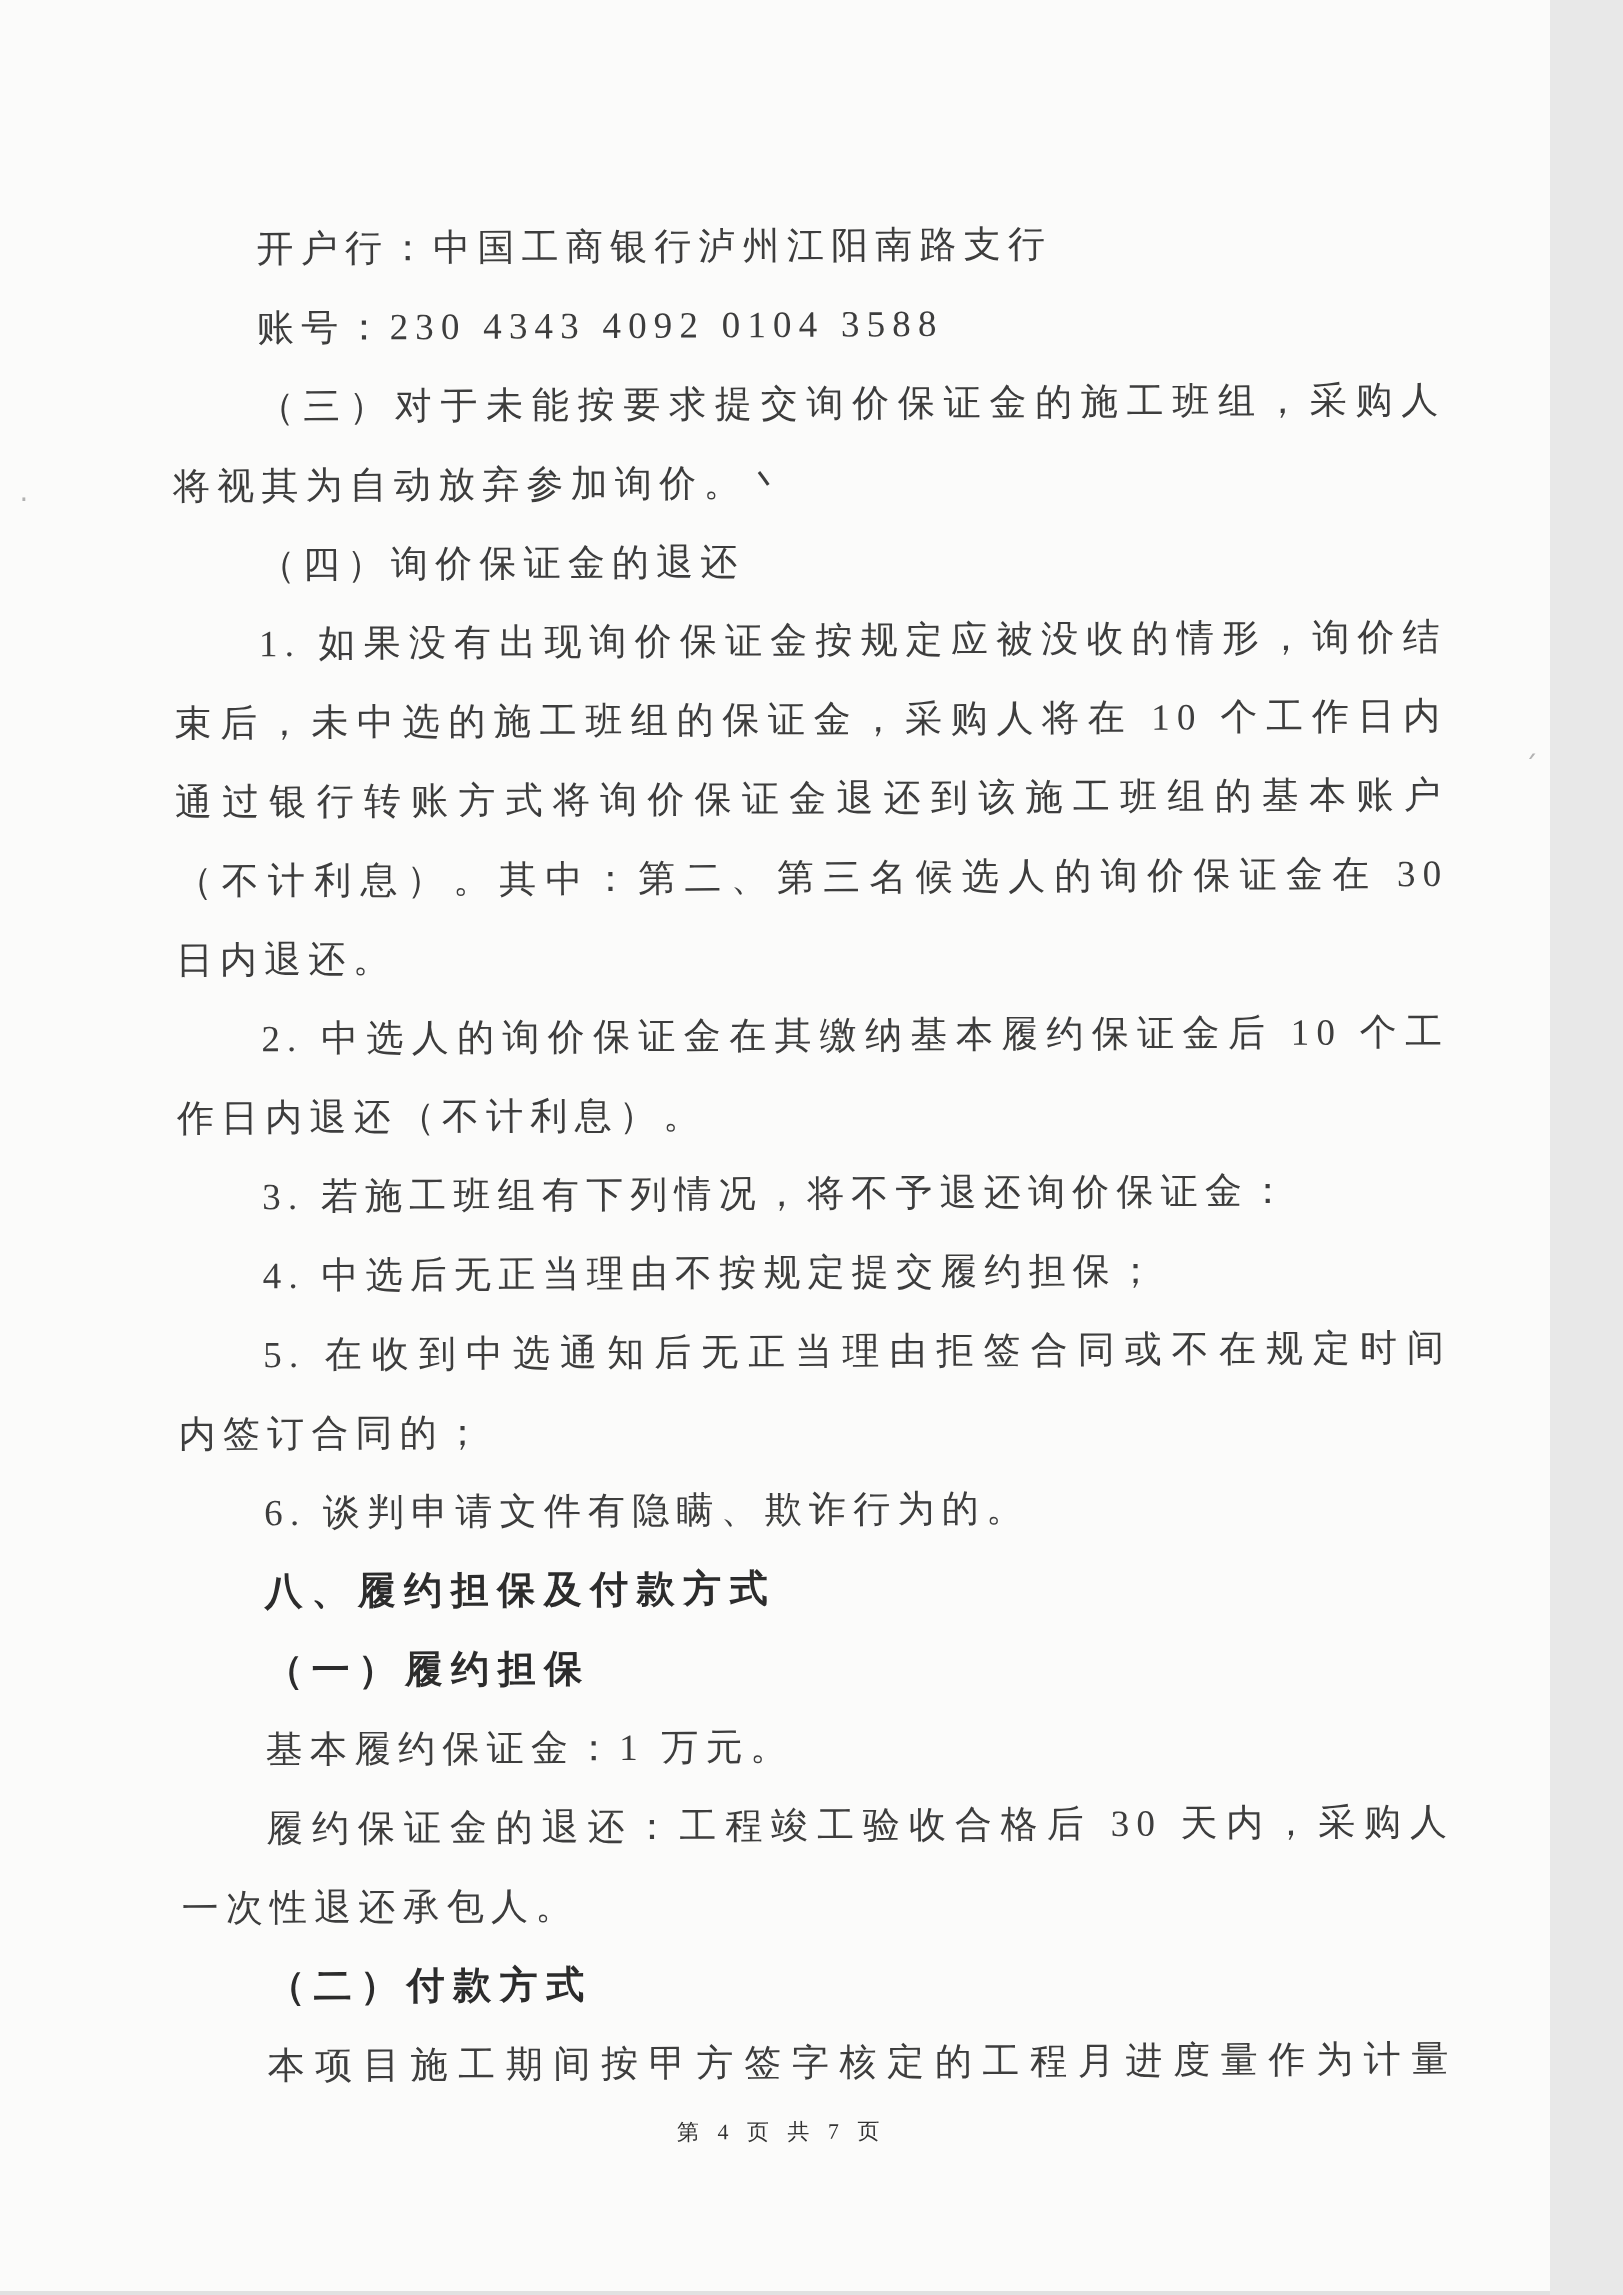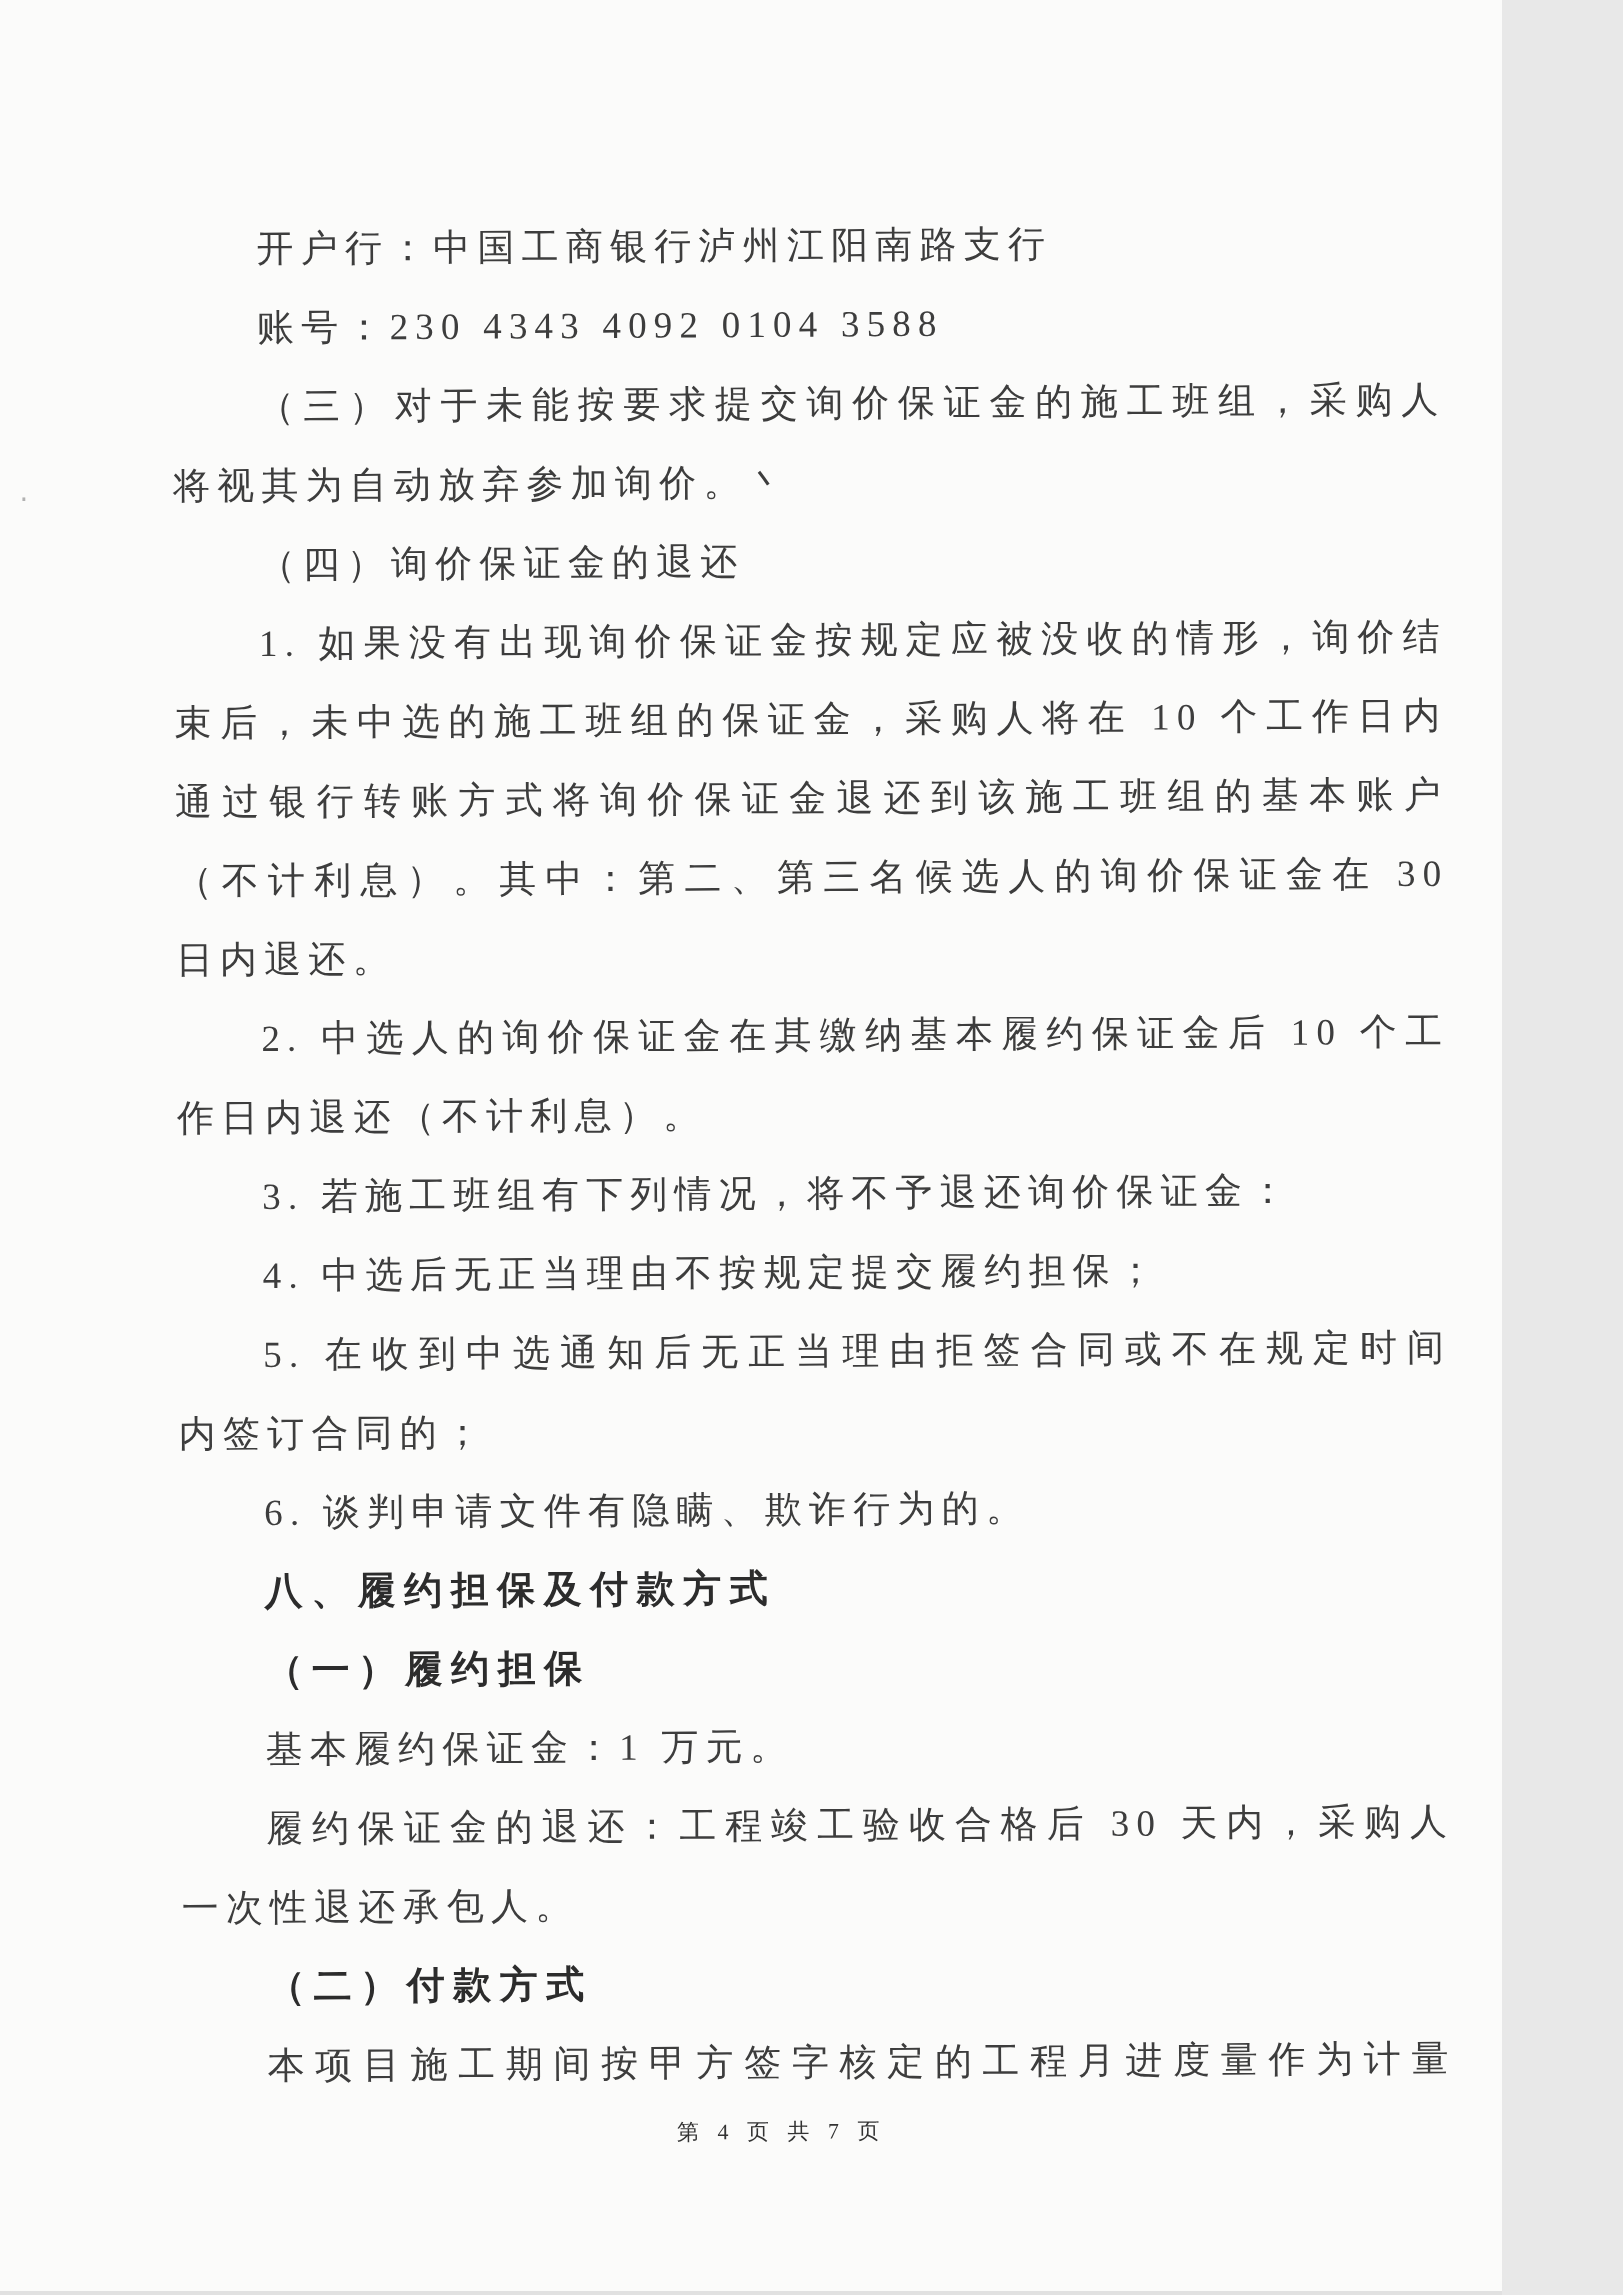--- a/index.html
+++ b/index.html
@@ -11,20 +11,21 @@
   body{
     width:1623px;height:2295px;
     background:#e8e8e8;
     font-family:"Liberation Serif","DejaVu Serif",serif;
   }
   .page{
     position:relative;
     width:1502px;height:2295px;
     background:var(--paper);
     overflow:hidden;
+    padding-left:48px;
   }
   .content{
     position:absolute;
     left:0;top:0;right:0;bottom:0;
     transform:rotate(-0.35deg);
     transform-origin:50% 50%;
   }
   .textblock{
     position:absolute;
     left:177px;

